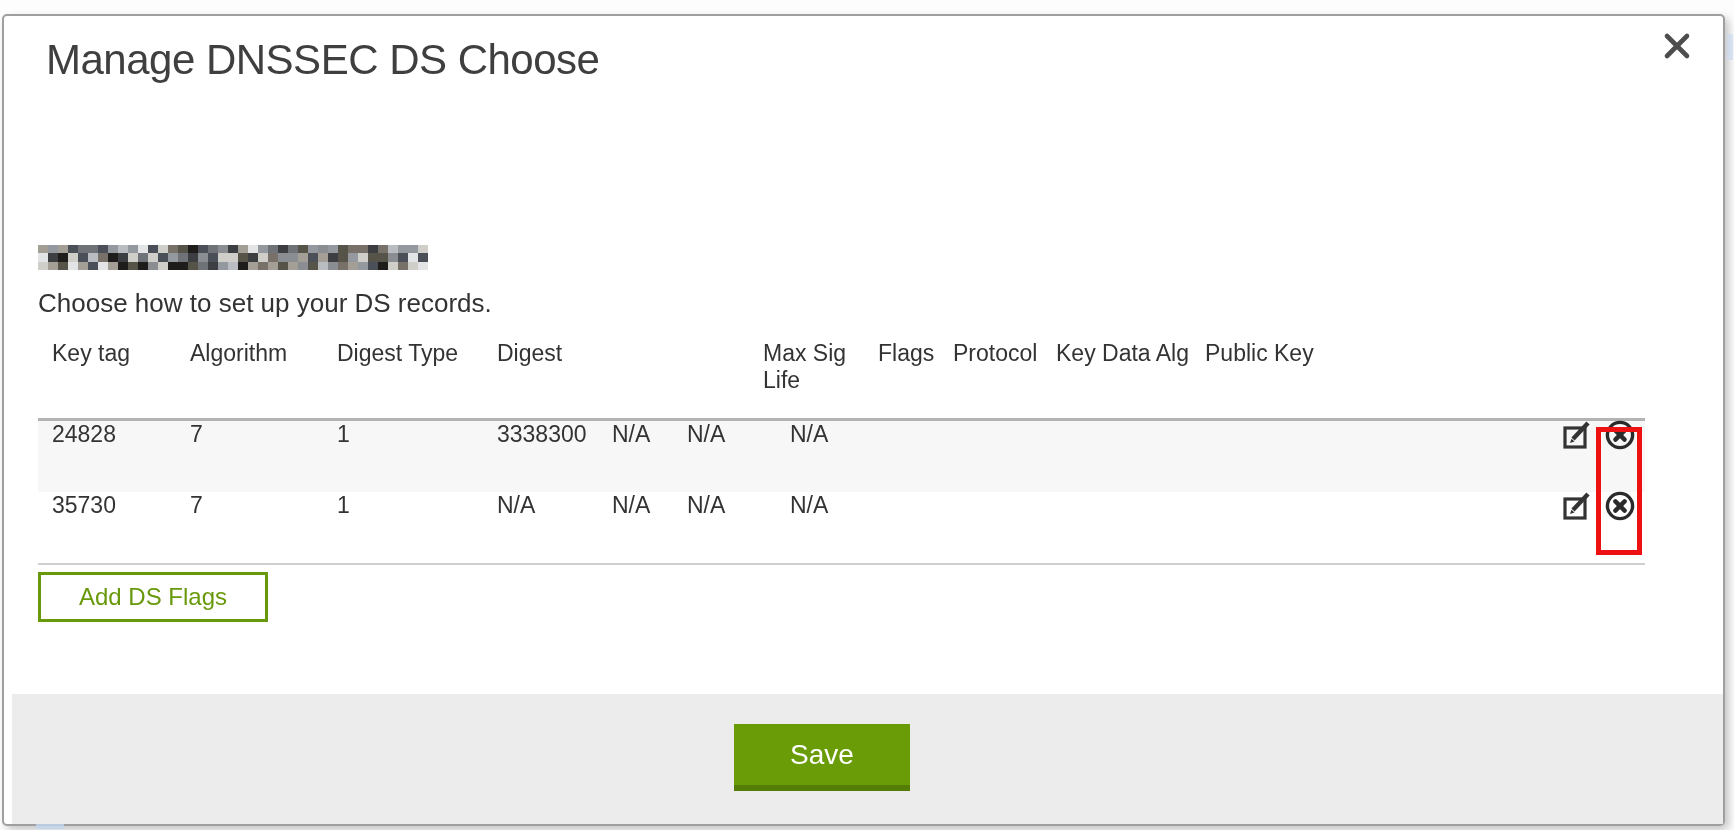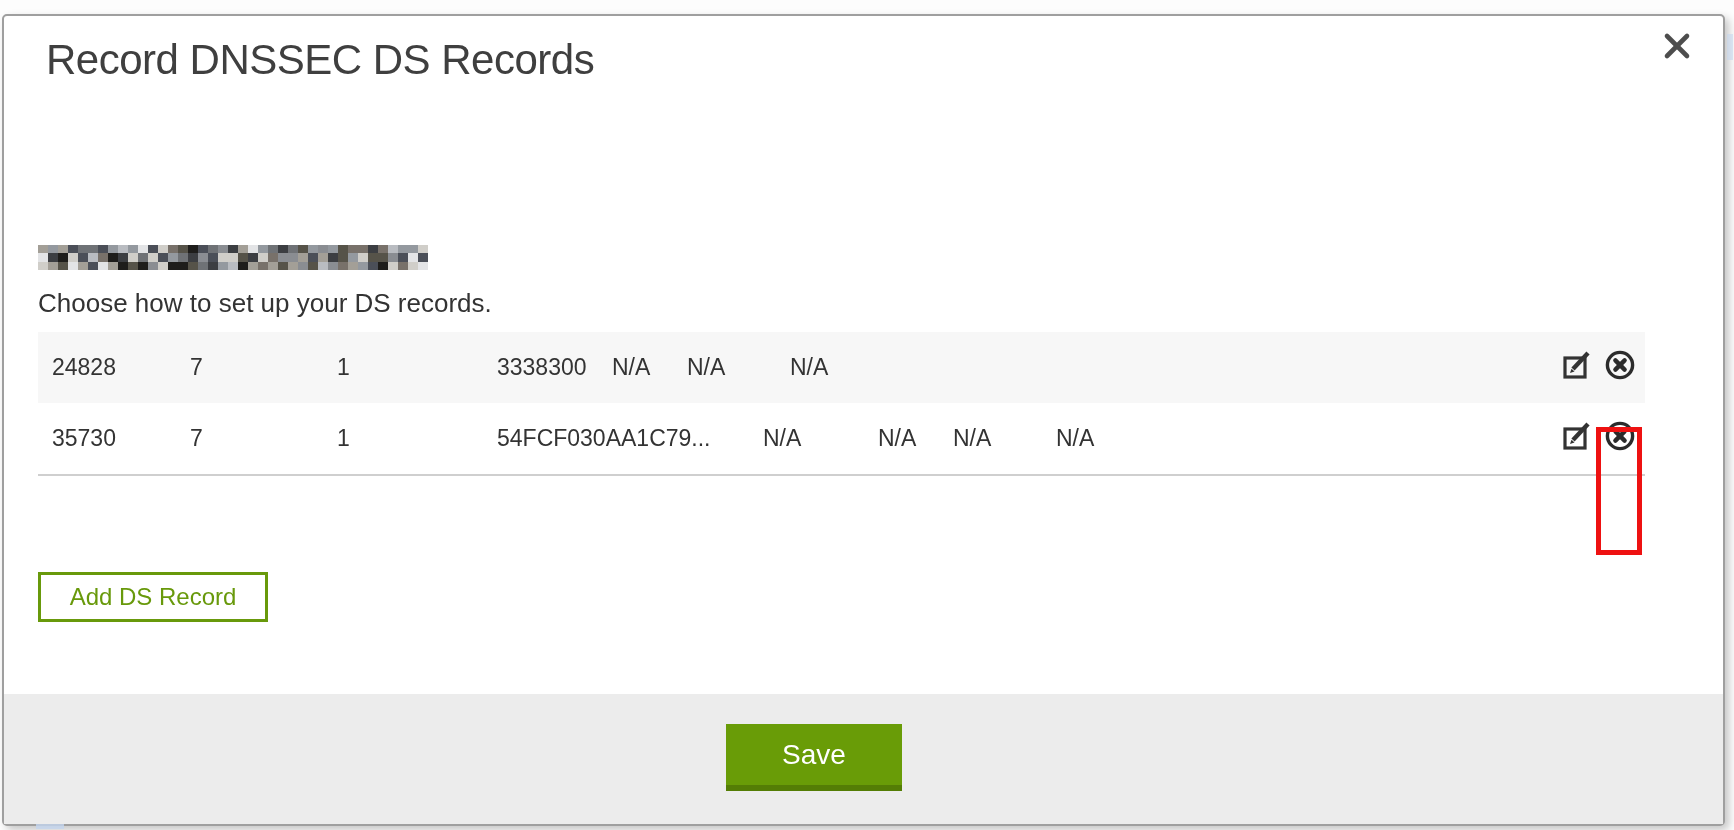--- a/index.html
+++ b/index.html
@@ -31,21 +31,21 @@
     width:390px;height:26px;overflow:hidden;
   }
   .subtitle{
     position:absolute;left:34px;top:272px;
     font-size:26px;color:#333;white-space:nowrap;
   }
   
   .ds-table{
     position:absolute;left:34px;top:316px;width:1607px;
   }
-  .t-row{display:flex;align-items:center;padding-left:14px;font-size:23px;color:#333;}
+  .t-row{display:flex;align-items:flex-start;padding-left:14px;font-size:23px;color:#333;}
   .t-head{height:78px;align-items:flex-start;padding-top:8px;border-bottom:3px solid #b3b3b3;}
   .t-r1{height:71px;background:#f7f7f7;}
   .t-r2{height:71px;background:#ffffff;border-bottom:2px solid #cfcfcf;}
   .c1{width:138px;} .c2{width:147px;} .c3{width:160px;} .c4{width:266px;}
   .c5{width:115px;} .c6{width:75px;}  .c7{width:103px;} .c8{width:149px;}
   .c9{flex:1;}
   .cact{width:110px;display:flex;justify-content:flex-end;align-items:center;gap:9px;padding-right:8px;box-sizing:border-box;}
   .icon-btn{width:34px;height:34px;display:flex;align-items:center;justify-content:center;cursor:pointer;}
   .red-box{
     position:absolute;right:3px;top:95px;width:46px;height:128px;
@@ -55,21 +55,21 @@
   
   .add-btn{
     position:absolute;left:34px;top:556px;width:230px;height:50px;
     background:#ffffff;border:3px solid var(--green-border,#68990b);
     color:var(--green-border,#68990b);font-size:24px;
     display:flex;align-items:center;justify-content:center;
     box-sizing:border-box;cursor:pointer;
   }
   
   .footer{
-    position:absolute;left:0;right:0;bottom:0;height:130px;
+    position:absolute;left:8px;right:0;bottom:0;height:130px;
     background:var(--footer-bg,#ececec);
   }
   .save-btn{
     position:absolute;left:722px;top:30px;width:176px;height:61px;
     background:var(--green,#699c07);border:none;
     border-bottom:6px solid var(--green-dark,#547d05);
     color:#ffffff;font-size:28px;
     display:flex;align-items:center;justify-content:center;cursor:pointer;
   }
   .cancel-link{
@@ -80,21 +80,21 @@
   
   .artifact{position:absolute;background:#c3d5ee;opacity:0.8;}
   .art-b{left:36px;top:824px;width:28px;height:5px;}
   .art-r{left:1727px;top:34px;width:6px;height:26px;opacity:0.55;}
 </style>
 </head>
 <body>
 
 <div class="modal">
 
-  <div class="modal-title">Record DNSSEC DS Records</div>
+  <div class="modal-title">Manage DNSSEC DS Choose</div>
 
   <div class="close-btn">
     <span>
       <svg width="30" height="30" viewBox="0 0 30 30">
         <line x1="5" y1="5" x2="25" y2="25" stroke="#4d4d4d" stroke-width="4.6" stroke-linecap="round"></line>
         <line x1="25" y1="5" x2="5" y2="25" stroke="#4d4d4d" stroke-width="4.6" stroke-linecap="round"></line>
       </svg>
     </span>
   </div>
 
@@ -215,20 +215,32 @@
       <div style="background: rgb(208, 206, 201);"></div>
       <div style="background: rgb(120, 113, 106);"></div>
       <div style="background: rgb(208, 206, 201);"></div>
       <div style="background: rgb(227, 228, 230);"></div>
     </div>
 
   <div class="subtitle">Choose how to set up your DS records.</div>
 
   <div class="ds-table">
 
+    <div class="t-row t-head">
+      <div class="c1">Key tag</div>
+      <div class="c2">Algorithm</div>
+      <div class="c3">Digest Type</div>
+      <div class="c4">Digest</div>
+      <div class="c5">Max Sig Life</div>
+      <div class="c6">Flags</div>
+      <div class="c7">Protocol</div>
+      <div class="c8">Key Data Alg</div>
+      <div class="c9">Public Key</div>
+      <div class="cact"></div>
+    </div>
 
     <div class="t-row t-r1">
       <div class="c1">24828</div>
       <div class="c2">7</div>
       <div class="c3">1</div>
       <div class="c5">3338300</div>
       <div class="c6">N/A</div>
       <div class="c7">N/A</div>
       <div class="c8">N/A</div>
       <div class="c9"></div>
@@ -251,21 +263,20 @@
             </svg>
           </span>
         </span>
       </div>
     </div>
 
     <div class="t-row t-r2">
       <div class="c1">35730</div>
       <div class="c2">7</div>
       <div class="c3">1</div>
-      <div class="c4">54FCF030AA1C79...</div>
       <div class="c5">N/A</div>
       <div class="c6">N/A</div>
       <div class="c7">N/A</div>
       <div class="c8">N/A</div>
       <div class="c9"></div>
       <div class="cact">
         <span class="icon-btn">
           <span>
             <svg width="32" height="32" viewBox="0 0 32 32">
               <rect x="4" y="9" width="20" height="19" fill="none" stroke="#333" stroke-width="3.2"></rect>
@@ -282,21 +293,21 @@
               <line x1="21.6" y1="12.4" x2="12.4" y2="21.6" stroke="#2b2b2b" stroke-width="4.4" stroke-linecap="round"></line>
             </svg>
           </span>
         </span>
       </div>
     </div>
 
     <div class="red-box"></div>
   </div>
 
-  <div class="add-btn">Add DS Record</div>
+  <div class="add-btn">Add DS Flags</div>
 
   <div class="footer">
     <div class="save-btn">Save</div>
   </div>
 
 </div>
 
 <div class="artifact art-b"></div>
 <div class="artifact art-r"></div>
 

